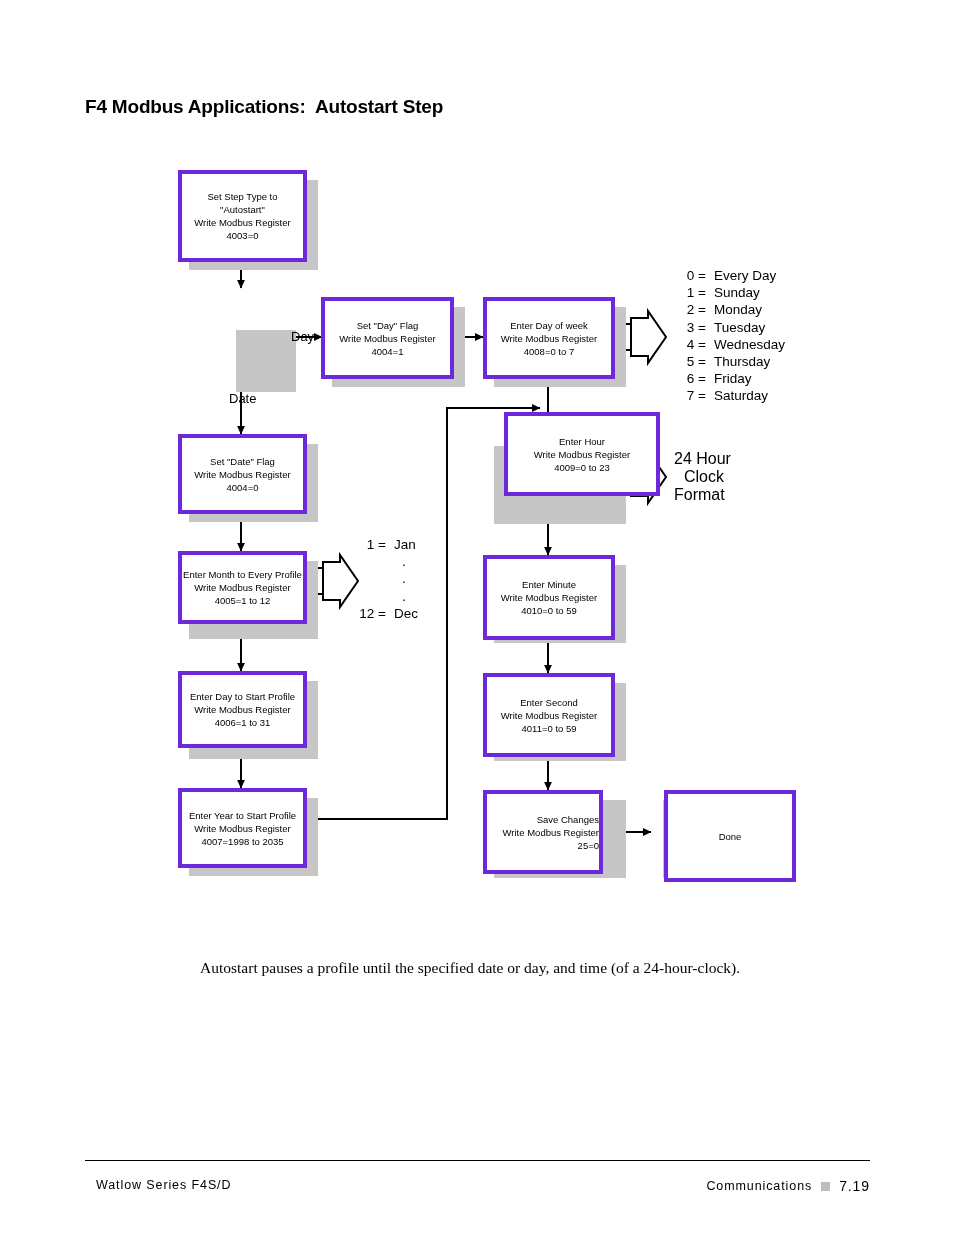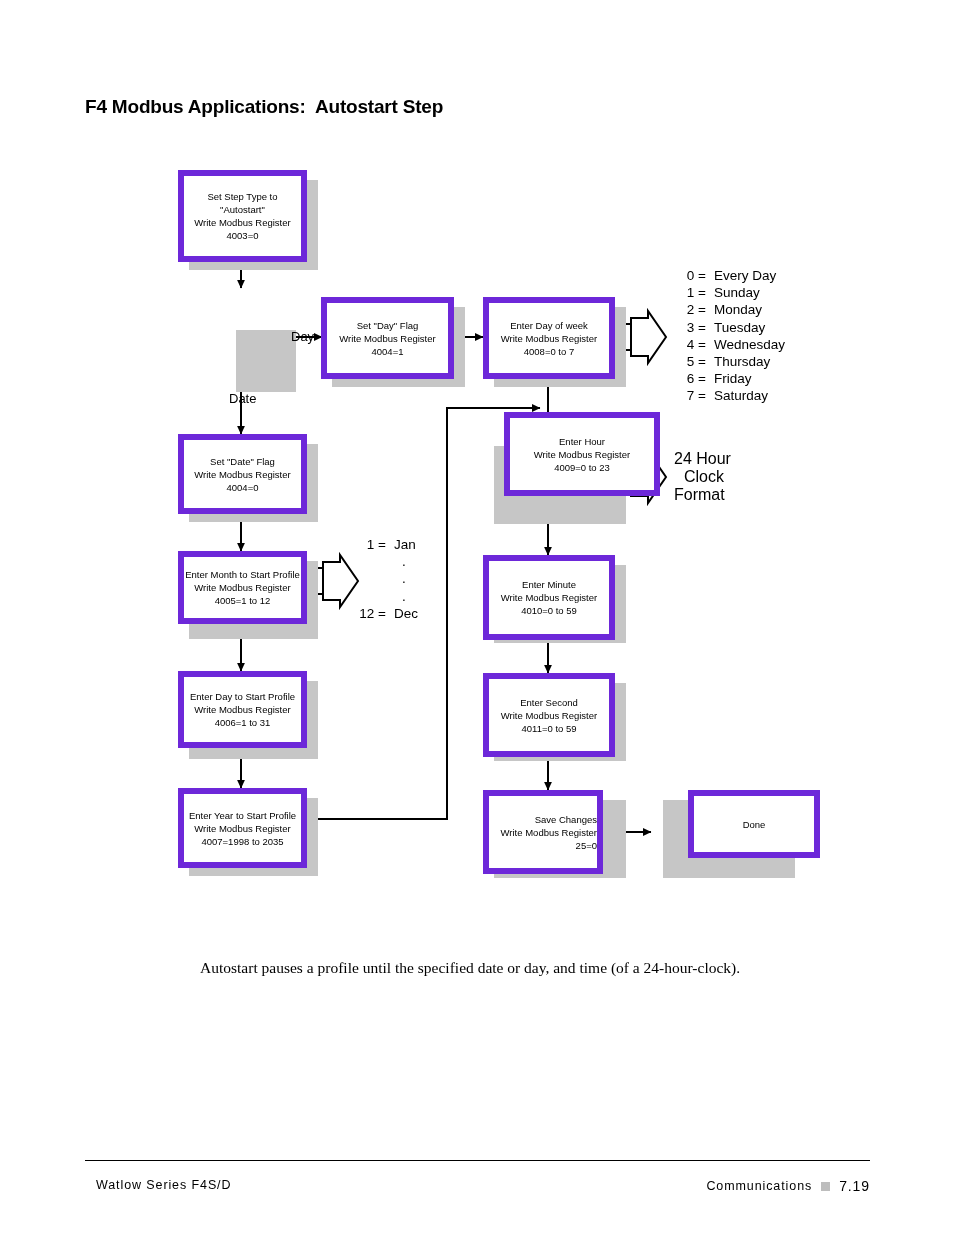--- a/index.html
+++ b/index.html
@@ -39,21 +39,21 @@
     position: absolute;
     left: 0;
     top: 0;
   }
 
   
   .node {
     position: absolute;
     box-sizing: border-box;
     background: #ffffff;
-    border: 6px solid #6d28d9;
+    border: 4px solid #6d28d9;
     display: flex;
     flex-direction: column;
     align-items: center;
     justify-content: center;
     text-align: center;
     font-size: 9.5px;
     line-height: 13px;
     z-index: 3;
   }
   .shadow {
@@ -309,21 +309,21 @@
     </div>
   </div>
 
   <div class="node" style="left:178px; top:434px; width:129px; height:80px;">
     <span class="line">Set "Date" Flag</span>
     <span class="line">Write Modbus Register</span>
     <span class="line">4004=0</span>
   </div>
 
   <div class="node" style="left:178px; top:551px; width:129px; height:73px;">
-    <span class="line">Enter Month to Start Profile</span>
+    <span class="line">Enter Month to Every Profile</span>
     <span class="line">Write Modbus Register</span>
     <span class="line">4005=1 to 12</span>
   </div>
 
   <div class="legend" style="left:352px; top:536px;">
     <div class="legend-row">
       <span class="legend-key">1 =</span>
       <span class="legend-val">Jan</span>
     </div>
     <div class="legend-dot">.</div>
@@ -370,21 +370,21 @@
     <span class="line">Write Modbus Register</span>
     <span class="line">4011=0 to 59</span>
   </div>
 
   <div class="node" style="left:483px; top:790px; width:120px; height:84px;align-items:flex-end;">
     <span class="line">Save Changes</span>
     <span class="line">Write Modbus Register</span>
     <span class="line">25=0</span>
   </div>
 
-  <div class="node" style="left:688px; top:790px; width:132px; height:68px;">
+  <div class="node" style="left:664px; top:790px; width:132px; height:92px;">
     <span class="line">Done</span>
   </div>
 
 </div>
 
 <div id="caption">Autostart pauses a profile until the specified date or day, and time (of a 24-hour-clock).</div>
 
 <div id="footer-rule"></div>
 <div id="footer-left">Watlow Series F4S/D</div>
 <div id="footer-right">

